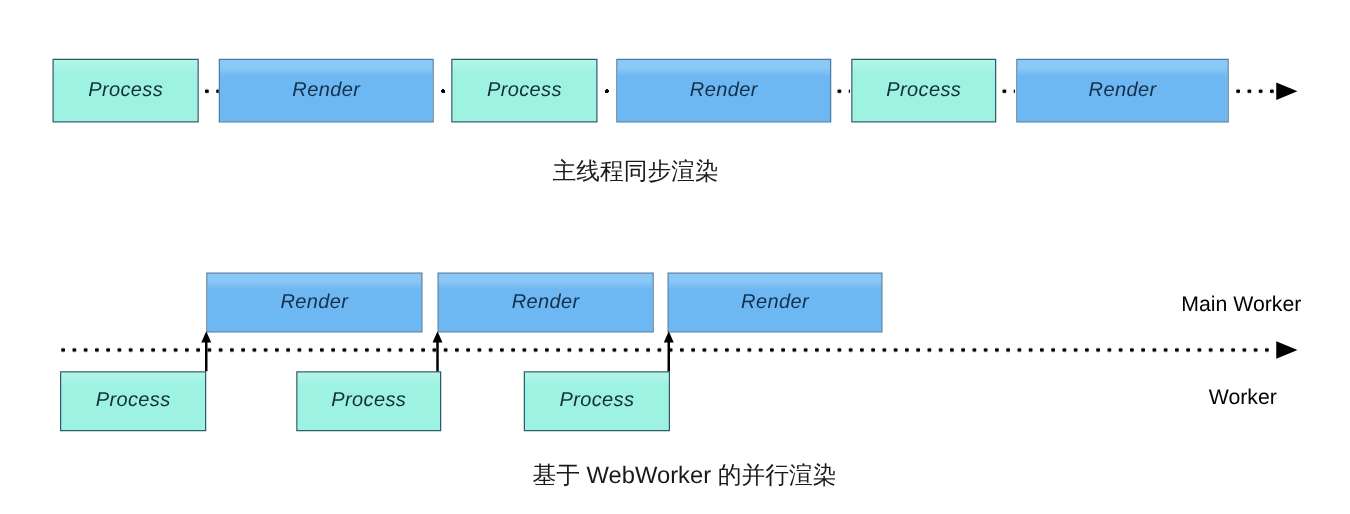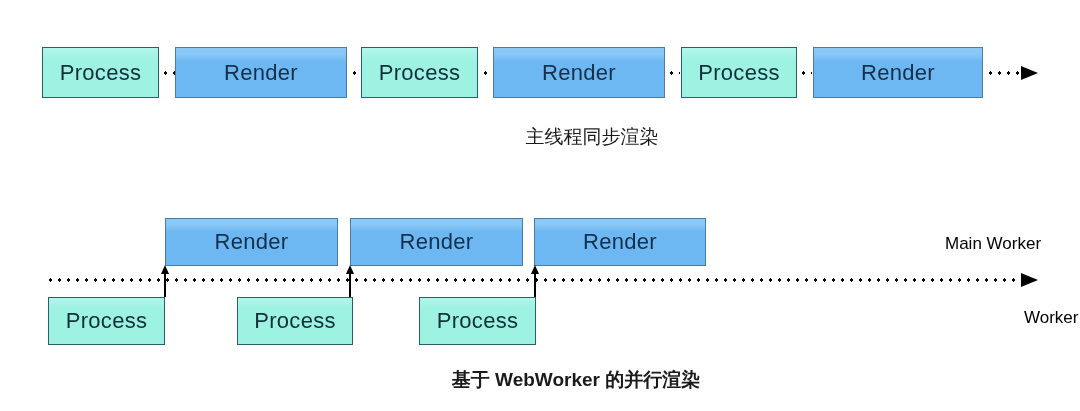--- a/index.html
+++ b/index.html
@@ -3,21 +3,21 @@
 <meta charset="utf-8">
 <style>
   html,body { margin:0; padding:0; background:#ffffff; }
   .canvas {
     position:relative; width:1080px; height:411px; background:#ffffff;
     font-family:"Liberation Sans", sans-serif; overflow:hidden;
   }
   .box {
     position:absolute; box-sizing:border-box;
     display:flex; align-items:center; justify-content:center;
-    font-size:22px; letter-spacing:.3px;text-align:center;
+    font-style:italic; font-size:16px; letter-spacing:.3px;text-align:center;
   }
   .process {
     background:linear-gradient(180deg,#b2f6ea 0%,#9df2e2 24%);
     border:1.5px solid #2c5d6d; color:#113038;
   }
   .render {
     background:linear-gradient(180deg,#8ac8f6 0%,#8ac8f6 12%,#6db7f2 28%);
     border:1.5px solid #4c7da1; color:#14304a;
   }
   .dots {
@@ -30,21 +30,21 @@
     border-top:7px solid transparent; border-bottom:7px solid transparent;
     border-left:17px solid #000;
   }
   .tri-up {
     position:absolute; width:0; height:0;
     border-left:4px solid transparent; border-right:4px solid transparent;
     border-bottom:9px solid #000;
   }
   .vline { position:absolute; width:2px; background:#000; }
   .caption {
-    position:absolute; font-size:19px; color:#1a1a1a; text-align:center;
+    position:absolute; font-size:19px; color:#1a1a1a; 
   }
   .lane-label { position:absolute; font-size:17px; color:#000; white-space:nowrap; }
 </style>
 </head>
 <body>
 
 <div class="canvas">
 
   <div>
     <div class="box process" style="left:42px;  top:47px; width:117px; height:51px;">Process</div>
@@ -80,18 +80,18 @@
     <div class="vline" style="left:164px; top:272px; height:25px;"></div>
     <div class="tri-up" style="left:161px; top:265px;"></div>
 
     <div class="vline" style="left:349px; top:272px; height:25px;"></div>
     <div class="tri-up" style="left:346px; top:265px;"></div>
 
     <div class="vline" style="left:534px; top:272px; height:25px;"></div>
     <div class="tri-up" style="left:531px; top:265px;"></div>
 
     <div class="lane-label" style="left:945px; top:234px;">Main Worker</div>
-    <div class="lane-label" style="left:1024px; top:308px;">Worker</div>
+    <div class="lane-label" style="left:967px; top:308px;">Worker</div>
 
-    <div class="caption" style="left:426px; top:367px; width:300px;font-weight:bold;">基于 WebWorker 的并行渲染</div>
+    <div class="caption" style="left:426px; top:367px; width:300px;">基于 WebWorker 的并行渲染</div>
   </div>
 
 </div>
 
 </body></html>

